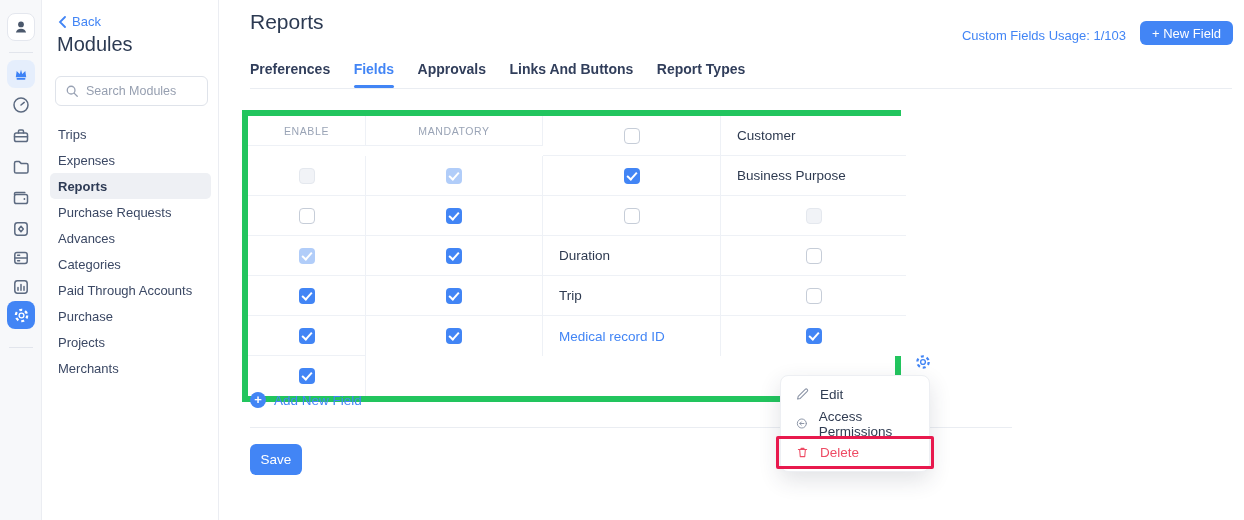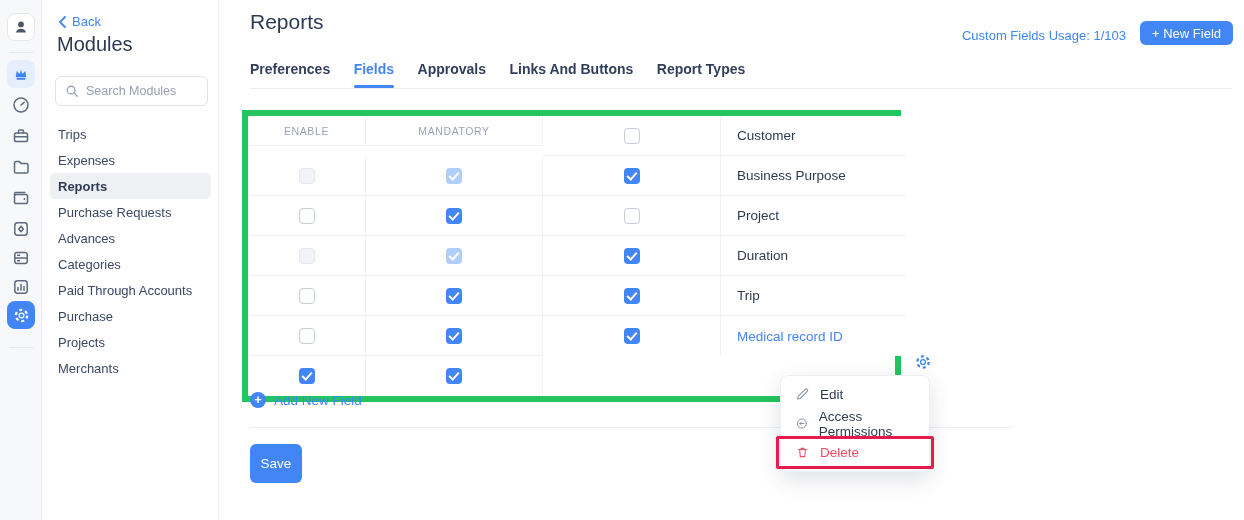--- a/index.html
+++ b/index.html
@@ -53,21 +53,21 @@
   .cb-unchecked { background:#fff; border:1px solid #c6cdd8; }
   .cb-unchecked-disabled { background:#f1f3f7; border:1px solid #e4e8ee; }
 
   .row-gear { position:absolute; left:914px; top:353px; width:18px; height:18px; cursor:pointer; }
 
   
   .add-field { position:absolute; left:250px; top:392px; display:flex; align-items:center; gap:8px; cursor:pointer; }
   .plus-circle { width:16px; height:16px; border-radius:50%; background:#4285f5; color:#fff; font-size:13px; line-height:15px; text-align:center; font-weight:700; }
   .add-field-label { font-size:13.5px; color:#4285f5; font-weight:500; }
   .content-divider { position:absolute; left:250px; top:427px; width:762px; height:1px; background:#eaedf2; }
-  .save-btn { position:absolute; left:250px; top:444px; width:52px; height:39px; background:#4285f5; color:#fff; font-size:13.5px; border:none; border-radius:6px; cursor:pointer; font-family:"Liberation Sans",sans-serif; }
+  .save-btn { position:absolute; left:250px; top:444px; width:52px; height:31px; background:#4285f5; color:#fff; font-size:13.5px; border:none; border-radius:6px; cursor:pointer; font-family:"Liberation Sans",sans-serif; }
 
   
   .ctx-menu { position:absolute; left:780px; top:375px; width:150px; background:#fff; border:1px solid #edeff3; border-radius:8px; box-shadow:0 8px 22px rgba(40,50,70,.14); padding:4px 0; z-index:5; }
   .ctx-item { height:29px; display:flex; align-items:center; gap:10px; padding-left:14px; font-size:13.5px; color:#303c52; cursor:pointer; }
   .ctx-item.danger { color:#ee4b64; }
   .red-annotation { position:absolute; left:776px; top:436px; width:158px; height:33px; border:3px solid #e8194d; border-radius:2px; z-index:6; pointer-events:none; }
 </style>
 </head>
 <body>
 
@@ -187,21 +187,20 @@
     <div>
         <span class="cb cb-unchecked"></span>
       </div>
     <div>
         <span class="cb cb-checked"></span>
       </div>
 
     <div>
         <span class="cb cb-unchecked"></span>
       </div>
-    <div class="fname fieldtext-plain">Project</div>
     <div>
         <span class="cb cb-unchecked-disabled"></span>
       </div>
     <div>
         <span class="cb cb-checked-disabled"></span>
       </div>
 
     <div>
         <span class="cb cb-checked"></span>
       </div>

